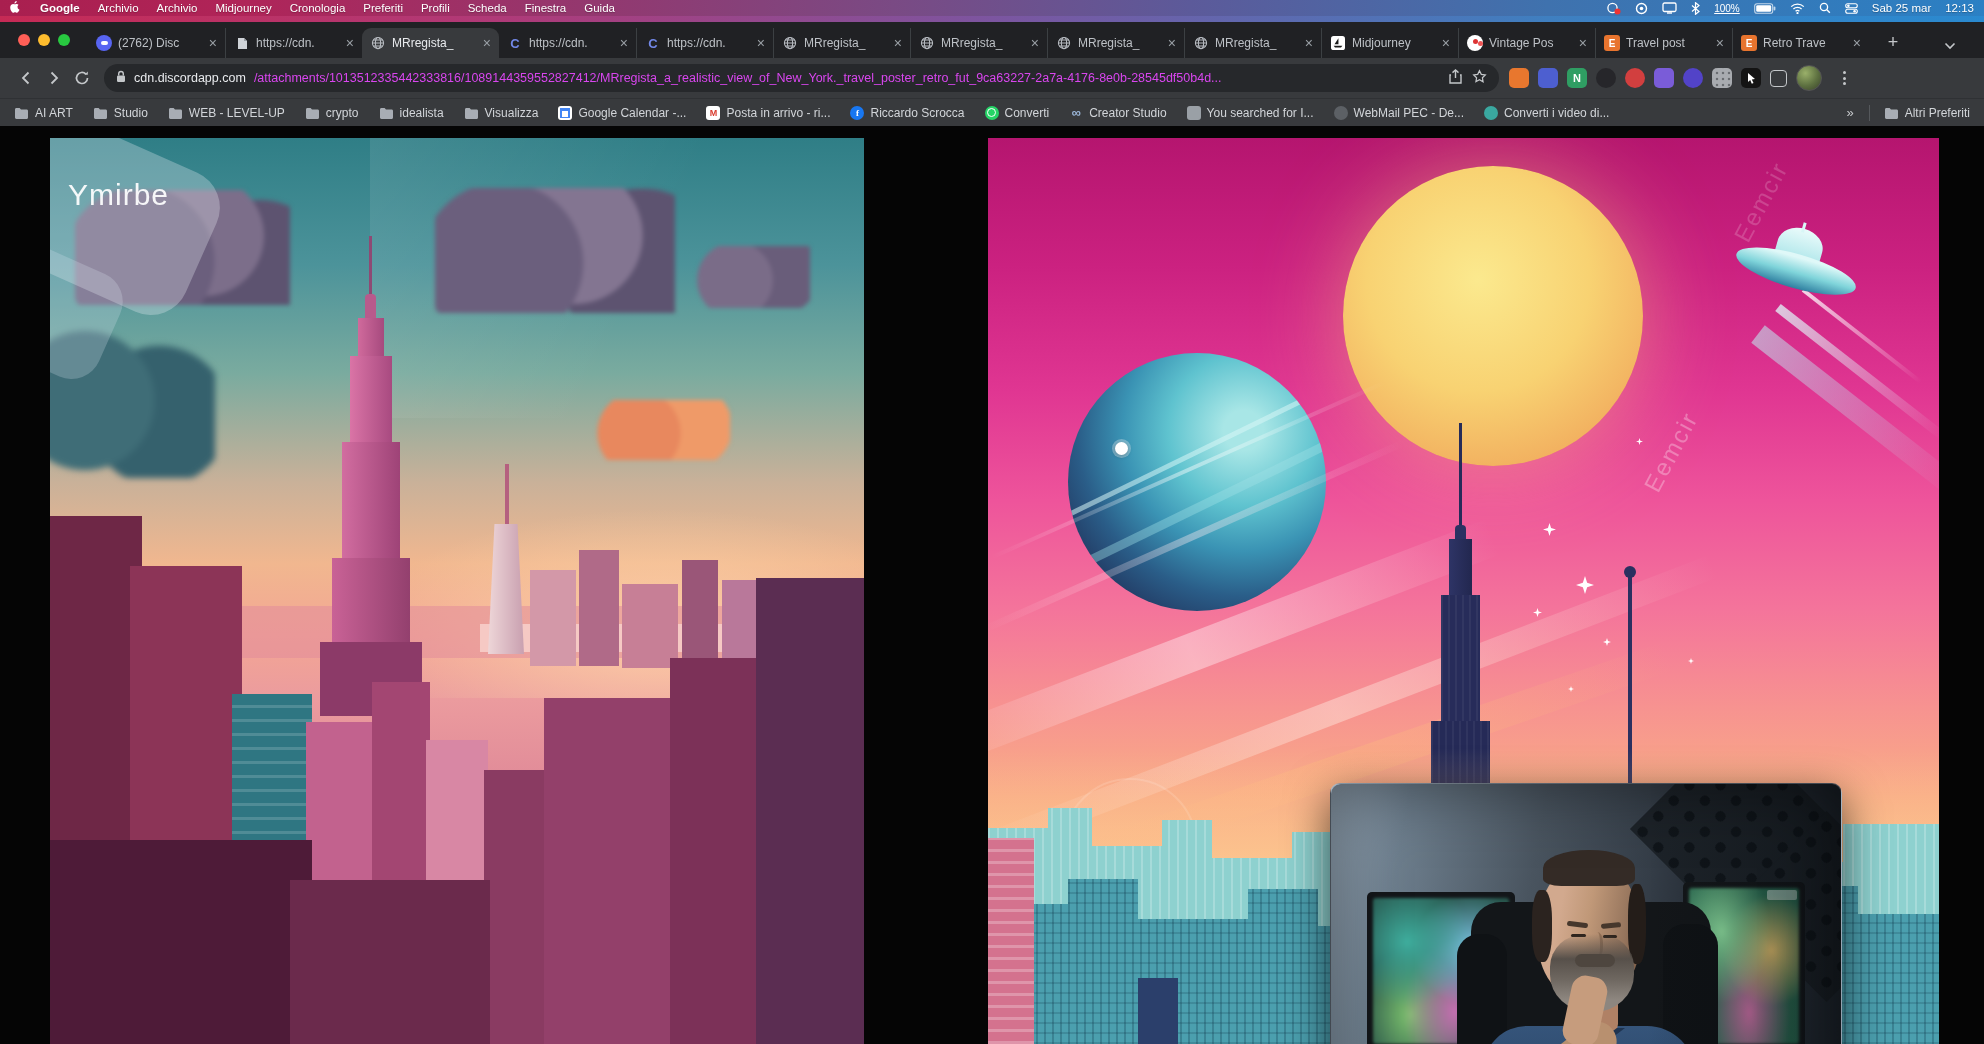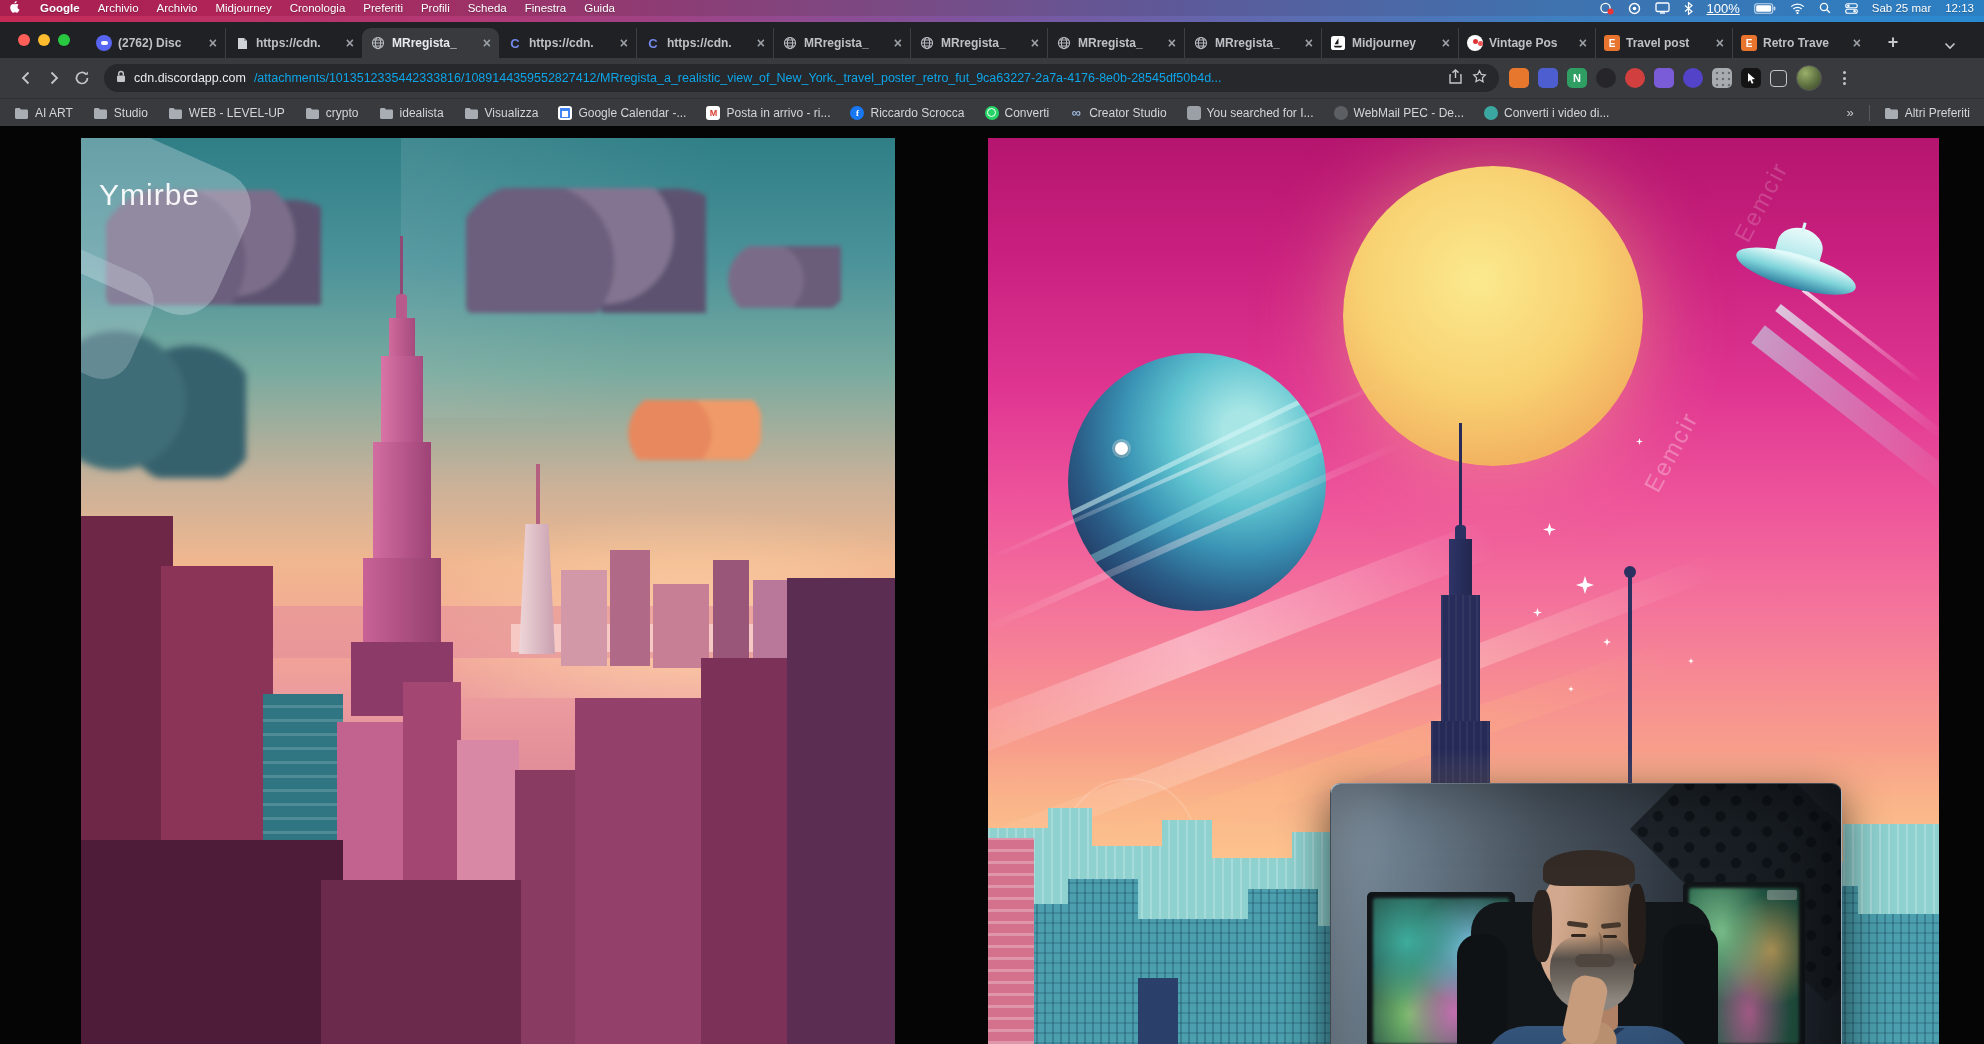--- a/index.html
+++ b/index.html
@@ -9,28 +9,28 @@
   .a{position:absolute;}
 
   
   .mbar{left:0;top:0;width:1984px;height:16px;display:flex;align-items:center;
         background:linear-gradient(90deg,#a91f4f 0%,#b02458 12%,#93386f 30%,#7a4a84 45%,#5c5a9a 60%,#3f72ae 78%,#2b80c4 100%);
         color:#fff;font-size:11.5px;padding:0 10px;box-sizing:border-box;gap:18px;}
   .mitem{white-space:nowrap;text-shadow:0 1px 1px rgba(0,0,0,.25);}
   .mapp{font-weight:bold;}
   .mright{margin-left:auto;display:flex;align-items:center;gap:14px;}
   .sico{display:inline-flex;align-items:center;}
-  .battxt{font-size:13px;text-decoration:underline;}
+  .battxt{font-size:10px;text-decoration:underline;}
 
   
   .wpstrip{left:0;top:16px;width:1984px;height:6px;
         background:linear-gradient(90deg,#c62a55 0%,#b03a78 25%,#7c55a0 50%,#3f7fc0 78%,#2a8ad0 100%);}
 
   
-  .tabstrip{left:0;top:22px;width:1984px;height:50px;background:#202124;display:flex;align-items:flex-end;font-weight:bold;}
+  .tabstrip{left:0;top:22px;width:1984px;height:50px;background:#202124;display:flex;align-items:flex-end;}
   .lights{position:absolute;left:18px;top:12px;display:flex;gap:8px;}
   .light{width:12px;height:12px;border-radius:50%;}
   .tabs{position:absolute;left:88px;top:6px;display:flex;height:30px;}
   .tab{width:137px;height:30px;display:flex;align-items:center;gap:6px;padding:0 8px;box-sizing:border-box;
        color:#bdc1c6;font-size:12px;border-left:1px solid #3c4043;cursor:default;}
   .tab:first-child{border-left:none;}
   .tab.active{background:#383a3d;border-radius:9px 9px 0 0;color:#e8eaed;border-left:none;}
   .tab.active + .tab{border-left:none;}
   .tlabel{flex:1;overflow:hidden;white-space:nowrap;}
   .tclose{color:#9aa0a6;font-size:14px;line-height:14px;}
@@ -47,21 +47,21 @@
   .ticon.vintage i{width:5px;height:5px;background:#d33;border-radius:50%;box-shadow:5px 2px 0 #e55;display:block;margin-top:-3px;}
   .newtab{position:absolute;left:1880px;top:8px;color:#c4c7ca;font-size:18px;line-height:24px;width:26px;text-align:center;}
   .tabchev{position:absolute;left:1944px;top:14px;}
 
   
   .toolbar{left:0;top:58px;width:1984px;height:40px;background:#383a3d;display:flex;align-items:center;padding:0 12px;box-sizing:border-box;}
   .navbtn{width:28px;height:28px;display:flex;align-items:center;justify-content:center;flex:none;}
   .urlpill{height:28px;flex:none;width:1395px;margin-left:8px;background:#26282b;border-radius:14px;
            display:flex;align-items:center;padding:0 12px;box-sizing:border-box;gap:8px;overflow:hidden;}
   .dom{color:#e8eaed;font-size:12.5px;white-space:nowrap;}
-  .path{color:#0ea5e9;font-size:12.5px;white-space:nowrap;overflow:hidden;flex:1;}
+  .path{color:#d946ef;font-size:12.5px;white-space:nowrap;overflow:hidden;flex:1;}
   .pillicons{display:flex;gap:10px;align-items:center;flex:none;}
   .extrow{display:flex;align-items:center;gap:9px;margin-left:10px;}
   .ext{width:20px;height:20px;border-radius:5px;flex:none;display:flex;align-items:center;justify-content:center;
        color:#fff;font-size:11px;font-weight:bold;}
   .avatar{width:24px;height:24px;border-radius:50%;background:radial-gradient(circle at 35% 30%,#9ab06a,#5d7040 55%,#38412a);border:1px solid #555;}
   .kebab{display:flex;flex-direction:column;gap:2.5px;margin-left:8px;padding:4px;}
   .kebab i{width:3px;height:3px;border-radius:50%;background:#c4c7ca;display:block;}
 
   
   .bmbar{left:0;top:98px;width:1984px;height:28px;background:#383a3d;display:flex;align-items:center;
@@ -475,21 +475,21 @@
       <svg width="15" height="12" viewBox="0 0 15 12">
           <path d="M1 2.5c0-.8.6-1.5 1.4-1.5h3.2l1.4 1.6h5.6c.8 0 1.4.6 1.4 1.4v6.5c0 .8-.6 1.5-1.4 1.5H2.4C1.6 12 1 11.4 1 10.6z" fill="#a8adb4"></path>
         </svg>
       <span>Altri Preferiti</span>
     </span>
   </span>
 </div>
 
 <div class="a content">
 
-  <div class="a poster" style="left:81px;top:12px;width:814px;height:906px;
+  <div class="a poster" style="left:50px;top:12px;width:814px;height:906px;
               background:linear-gradient(180deg,#2f7e86 0%,#4c939a 14%,#7aab9f 26%,#c9b199 38%,#f1b78f 47%,#f3a694 55%,#eb9b9e 62%,#d97f94 78%,#c4688a 100%);">
     <div class="a" style="left:320px;top:-60px;width:460px;height:340px;background:linear-gradient(115deg,rgba(255,255,255,.10),transparent 60%);"></div>
     <div class="a" style="left:280px;top:360px;width:534px;height:200px;background:radial-gradient(ellipse at 62% 68%,rgba(255,216,170,.8),transparent 65%);"></div>
 
     <div class="a" style="left:25px;top:52px;width:215px;height:115px;filter:blur(2px);background:radial-gradient(circle at 30% 62%,#6b5f7d 0 44%,transparent 46%),radial-gradient(circle at 60% 40%,#7c6e8a 0 40%,transparent 42%),radial-gradient(circle at 86% 70%,#5d5370 0 34%,transparent 36%);"></div>
     <div class="a" style="left:385px;top:50px;width:240px;height:125px;filter:blur(2px);background:radial-gradient(circle at 28% 60%,#6b5f7d 0 42%,transparent 44%),radial-gradient(circle at 58% 38%,#837591 0 42%,transparent 44%),radial-gradient(circle at 86% 66%,#5d5370 0 36%,transparent 38%);"></div>
     <div class="a" style="left:635px;top:108px;width:125px;height:62px;filter:blur(2px);background:radial-gradient(circle at 40% 55%,#7a6c88 0 45%,transparent 47%),radial-gradient(circle at 75% 45%,#695d7a 0 40%,transparent 42%);"></div>
     <div class="a" style="left:-35px;top:185px;width:200px;height:155px;filter:blur(3px);background:radial-gradient(circle at 35% 50%,#3f6d77 0 45%,transparent 47%),radial-gradient(circle at 72% 60%,#35616d 0 40%,transparent 42%);"></div>
     <div class="a" style="left:540px;top:262px;width:140px;height:60px;filter:blur(2px);background:radial-gradient(circle at 35% 55%,#e8885e 0 42%,transparent 44%),radial-gradient(circle at 72% 45%,#ef9a68 0 38%,transparent 40%);"></div>
 

